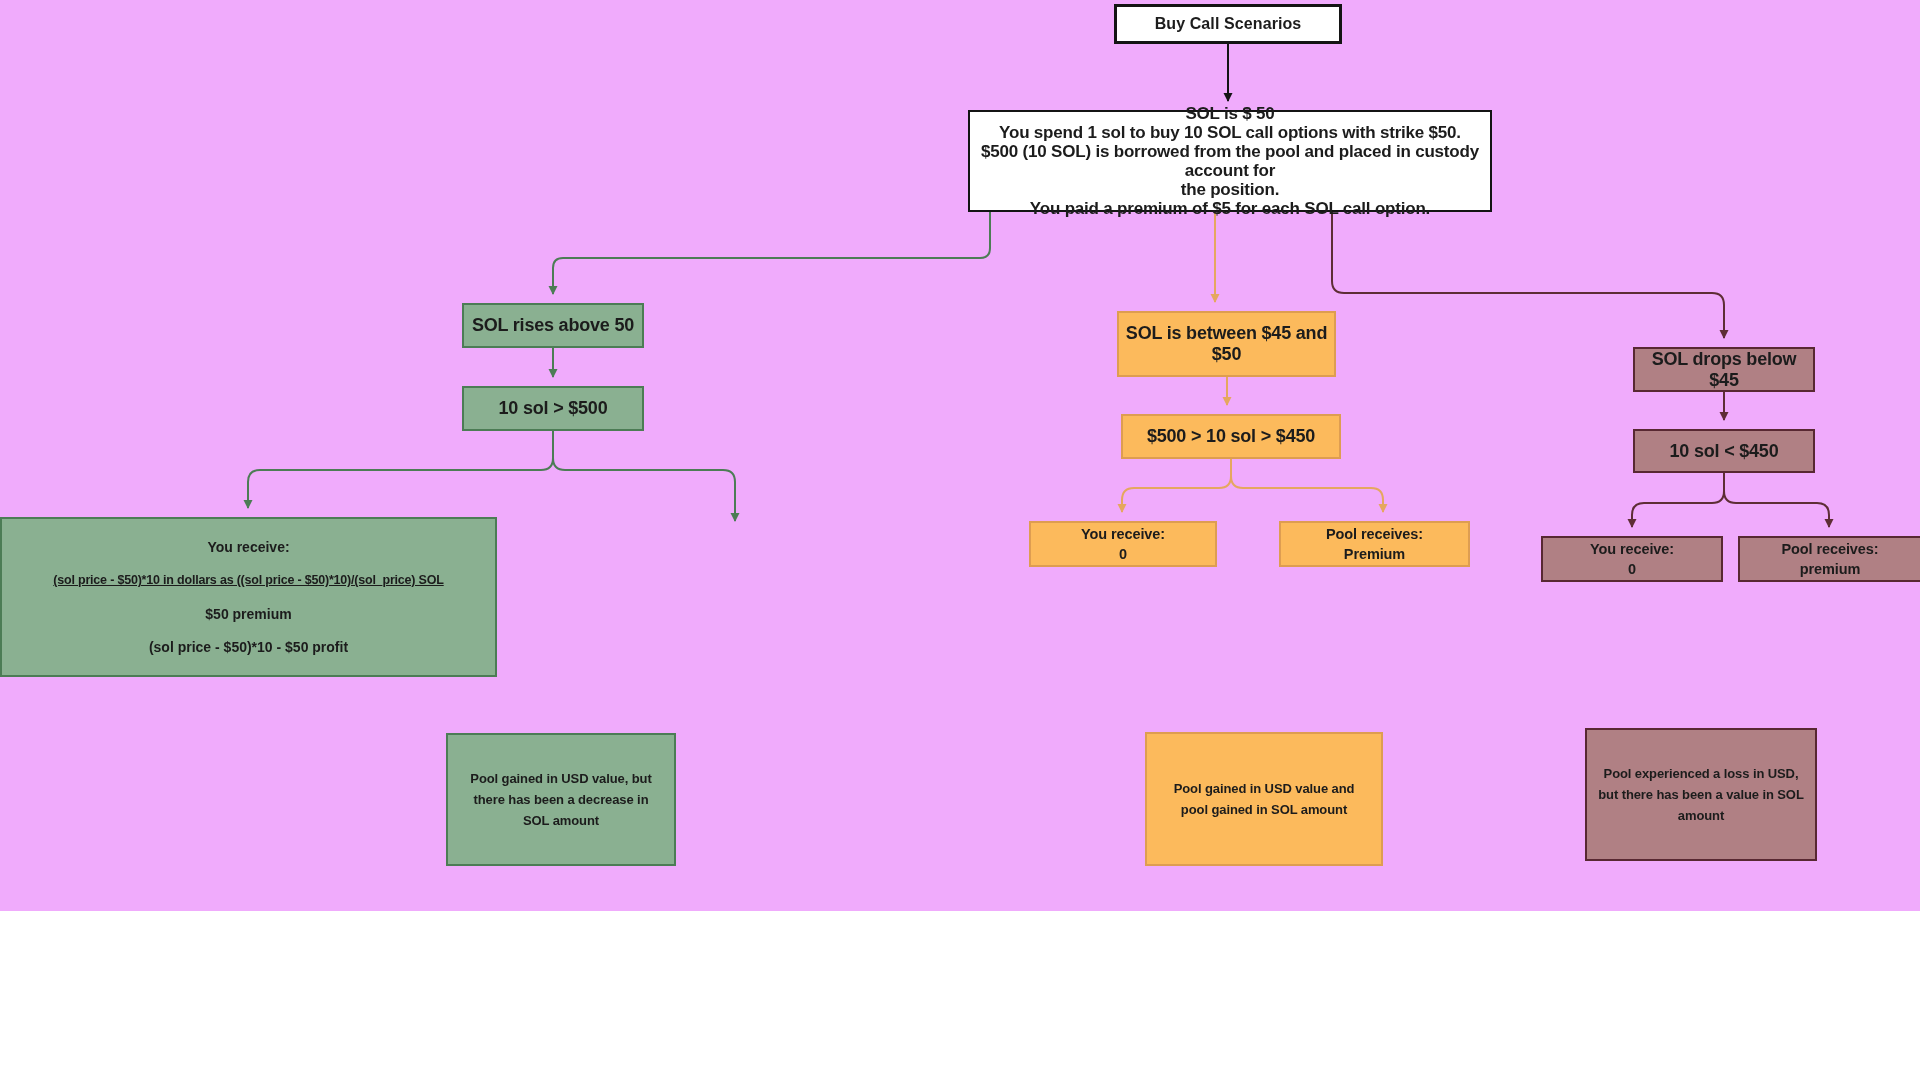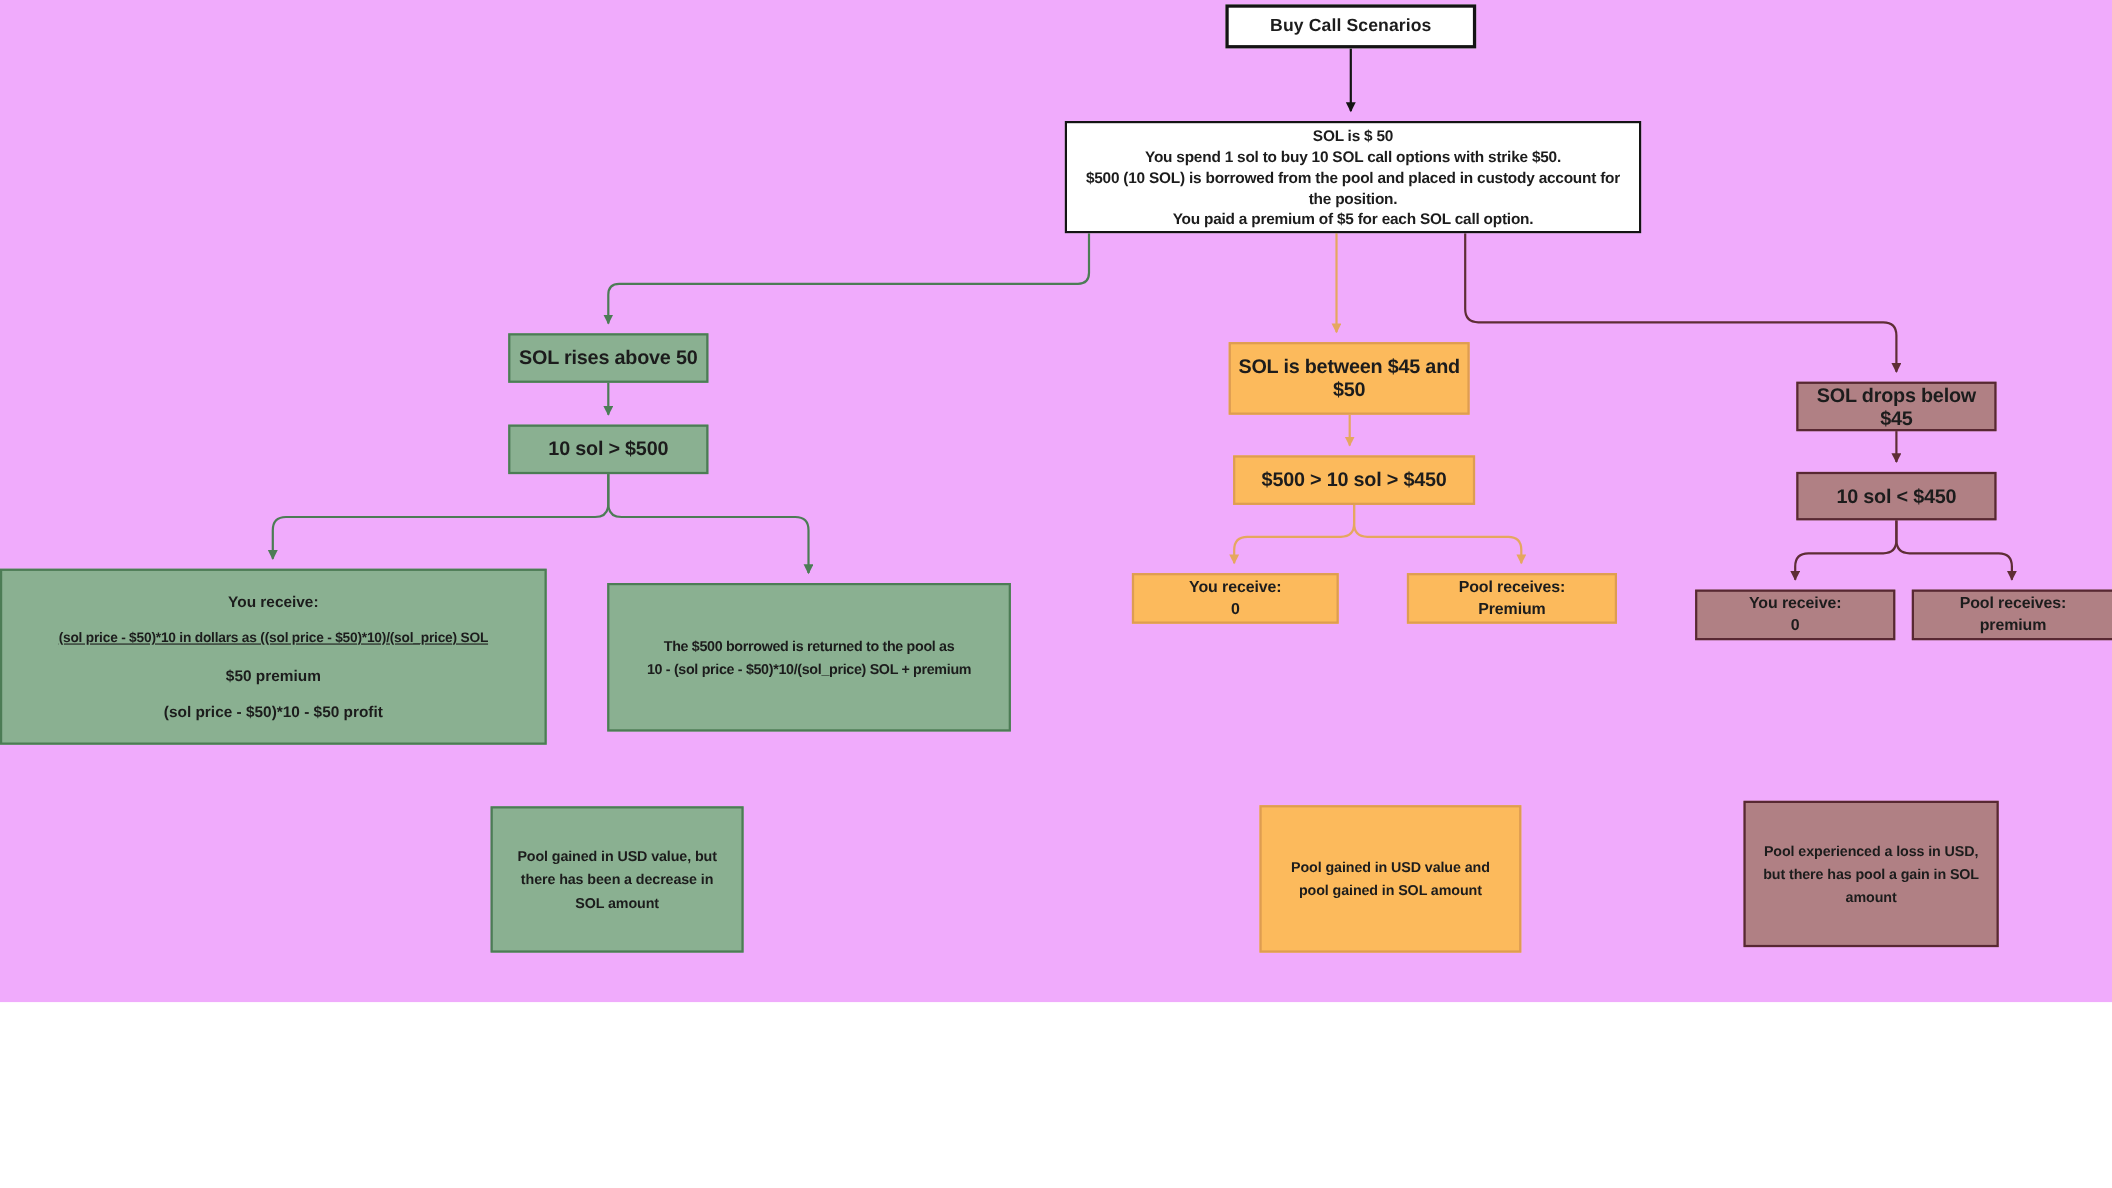--- a/index.html
+++ b/index.html
@@ -6,21 +6,21 @@
   body{width:1920px;height:1080px;overflow:hidden;font-family:"Liberation Sans",sans-serif;}
   .canvas{position:relative;width:1920px;height:911px;background:#f0abfc;padding-left:11px;}
   svg.wires{position:absolute;left:0;top:0;width:1920px;height:1080px;}
   .node{
     position:absolute;box-sizing:border-box;
     display:flex;flex-direction:column;align-items:center;justify-content:center;
     text-align:center;font-weight:700;color:#1c1c1c;
   }
   .white-node{background:#ffffff;border:2px solid #141414;}
   .title-node{border-width:3px;font-size:16px;letter-spacing:.1px;}
-  .root-node{font-size:14px;line-height:19px;letter-spacing:-.2px;}
+  .root-node{font-size:17px;line-height:19px;letter-spacing:-.2px;}
   .green-node{background:#8AB091;border:2.5px solid #4C7C55;}
   .orange-node{background:#FCBA5C;border:2px solid #DE9D51;}
   .maroon-node{background:#B08084;border:2.5px solid #582832;}
   .step-node{font-size:18px;letter-spacing:-.2px;}
   .recv-node{font-size:14.5px;line-height:20px;letter-spacing:-.1px;}
   .big-node{font-size:14px;line-height:20px;}
   .big-node .formula-line{font-size:12.5px;letter-spacing:-.2px;white-space:nowrap;text-decoration:underline;}
   .pool-return-node{font-size:13px;line-height:21px;letter-spacing:-.3px;white-space:nowrap;}
   .outcome-node{font-size:13px;line-height:21px;letter-spacing:-.1px;}
   .spread{justify-content:space-evenly;padding:4px 0;}
@@ -83,24 +83,20 @@
   </div>
   <div class="node green-node step-node" style="left:462px;top:386px;width:182px;height:45px">
     <div>10 sol &gt; $500</div>
   </div>
   <div class="node green-node big-node spread" style="left:0px;top:517px;width:497px;height:160px">
     <div>You receive:</div>
     <div class="formula-line">(sol price - $50)*10 in dollars as ((sol price - $50)*10)/(sol_price) SOL</div>
     <div>$50 premium</div>
     <div>(sol price - $50)*10 - $50 profit</div>
   </div>
-  <div class="node green-node pool-return-node" style="left:552px;top:530px;width:367px;height:135px">
-    <div>The $500 borrowed is returned to the pool as</div>
-    <div>10 - (sol price - $50)*10/(sol_price) SOL + premium</div>
-  </div>
   <div class="node green-node outcome-node" style="left:446px;top:733px;width:230px;height:133px">
     <div>Pool gained in USD value, but</div>
     <div>there has been a decrease in</div>
     <div>SOL amount</div>
   </div>
 
   <div class="node orange-node step-node" style="left:1117px;top:311px;width:219px;height:66px">
     <div>SOL is between $45 and $50</div>
   </div>
   <div class="node orange-node step-node" style="left:1121px;top:414px;width:220px;height:45px">
@@ -128,17 +124,17 @@
   <div class="node maroon-node recv-node" style="left:1541px;top:536px;width:182px;height:46px">
     <div>You receive:</div>
     <div>0</div>
   </div>
   <div class="node maroon-node recv-node" style="left:1738px;top:536px;width:184px;height:46px">
     <div>Pool receives:</div>
     <div>premium</div>
   </div>
   <div class="node maroon-node outcome-node" style="left:1585px;top:728px;width:232px;height:133px">
     <div>Pool experienced a loss in USD,</div>
-    <div>but there has pool a gain in SOL</div>
+    <div>but there has been a value in SOL</div>
     <div>amount</div>
   </div>
 
 </div>
 
 </body></html>

